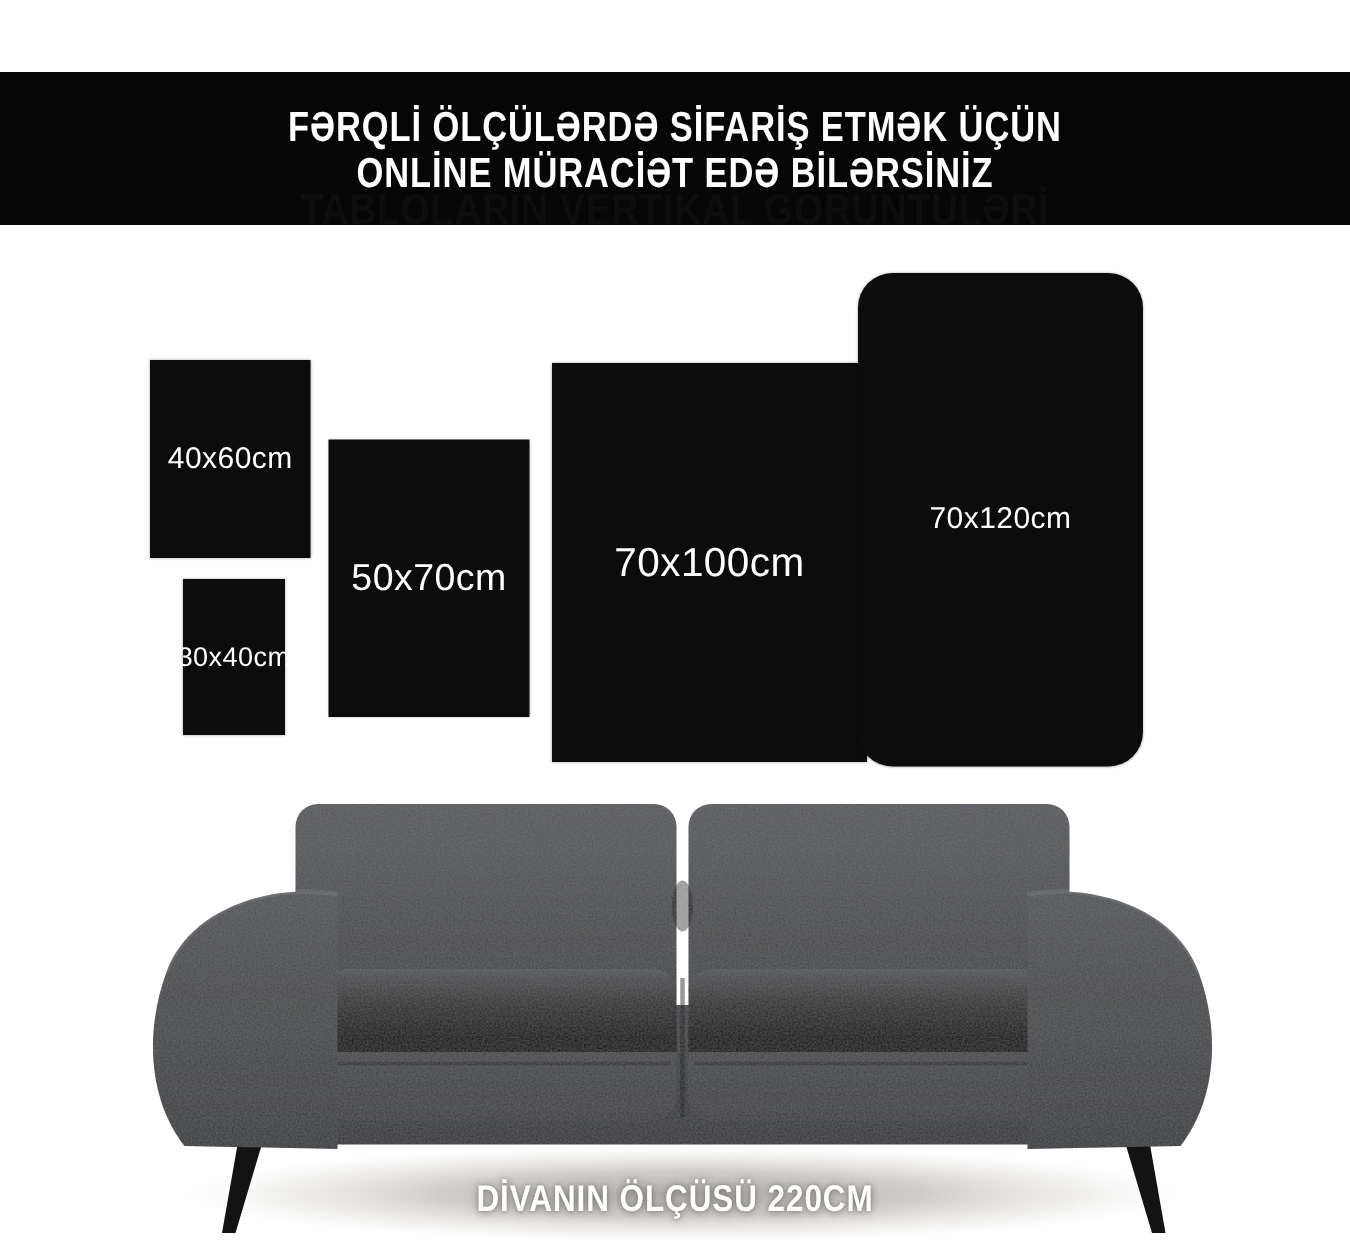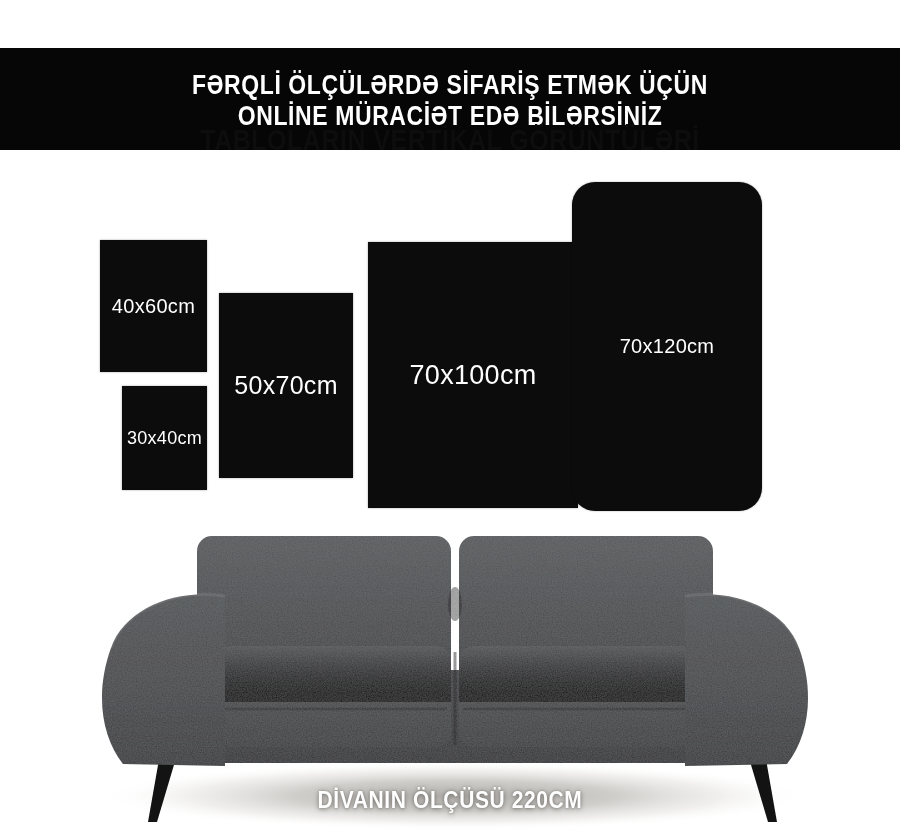--- a/index.html
+++ b/index.html
@@ -59,21 +59,21 @@
     background: #0c0c0c;
     color: #ffffff;
     display: flex;
     align-items: center;
     justify-content: center;
     font-weight: 400;
     letter-spacing: 0.3px;
     box-shadow: 0 0 2px rgba(0,0,0,0.35);
   }
   #poster-40x60  { left: 100px; top: 240px; width: 107px; height: 132px; font-size: 20px; }
-  #poster-30x40  { left: 122px; top: 386px; width:  85px; height: 104px; font-size: 18px; }
+  #poster-30x40  { left: 122px; top: 386px; width:  68px; height: 104px; font-size: 18px; }
   #poster-50x70  { left: 219px; top: 277px; width: 134px; height: 185px; font-size: 25px; margin-top: 16px; }
   #poster-70x100 { left: 368px; top: 242px; width: 210px; height: 266px; font-size: 27px; }
   #poster-70x120 { left: 572px; top: 182px; width: 190px; height: 329px; font-size: 20px; border-radius: 23px; }
   
   .sofa-svg {
     position: absolute;
     left: 85px; top: 530px;
     width: 740px; height: 300px;
   }
   .sofa-caption {

